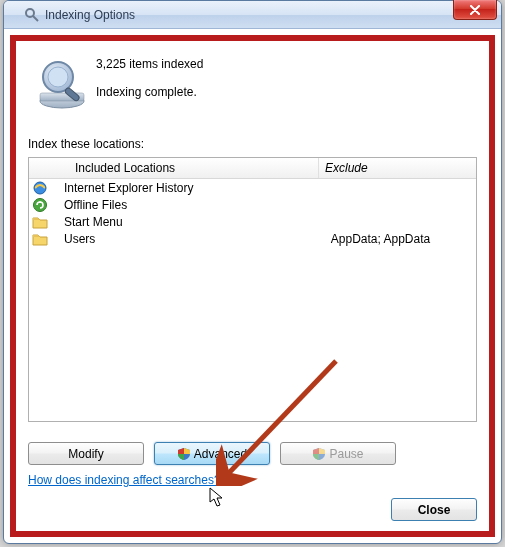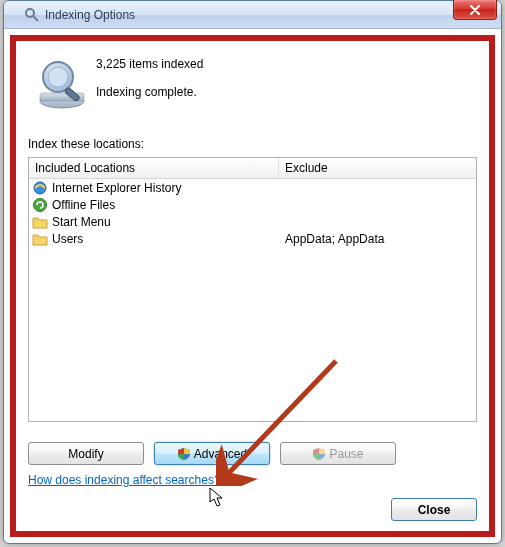--- a/index.html
+++ b/index.html
@@ -63,26 +63,26 @@
     flex-direction: column;
     background: #fff;
   }
   .loc-header {
     display: flex;
     background: linear-gradient(to bottom, #fff, #f0f0f0);
     border-bottom: 1px solid #d8d8d8;
     font-size: 12px;
   }
   .loc-header div { padding: 3px 6px; }
-  .col-inc { width: 250px; border-right: 1px solid #e0e0e0; }
-  .col-exc { flex: 1; }
+  .col-inc { width: 250px; border-right: 1px solid #e0e0e0; margin-left: 40px; }
+  .col-exc { flex: 1; font-style: italic; }
   .loc-body { flex: 1; overflow: auto; }
   .loc-row { display: flex; height: 17px; align-items: center; }
-  .loc-row .c1 { width: 250px; display: flex; align-items: center; padding-left: 3px; gap: 4px; }
-  .loc-row .c2 { flex: 1; padding-left: 6px; }
+  .loc-row .c1 { width: 250px; display: flex; align-items: center; padding-left: 3px; gap: 16px; }
+  .loc-row .c2 { flex: 1; padding-left: 6px; text-align: center; }
   .fico { width: 16px; height: 16px; flex-shrink: 0; }
 
   .btn-row { display: flex; gap: 10px; margin-top: 20px; }
   .winbtn {
     width: 116px; height: 23px;
     border: 1px solid #8e8e8e;
     border-radius: 3px;
     background: linear-gradient(to bottom, #fefefe 0%, #f3f3f3 48%, #ebebeb 52%, #e3e3e3 100%);
     font-size: 12px;
     display: inline-flex; align-items: center; justify-content: center; gap: 3px;

